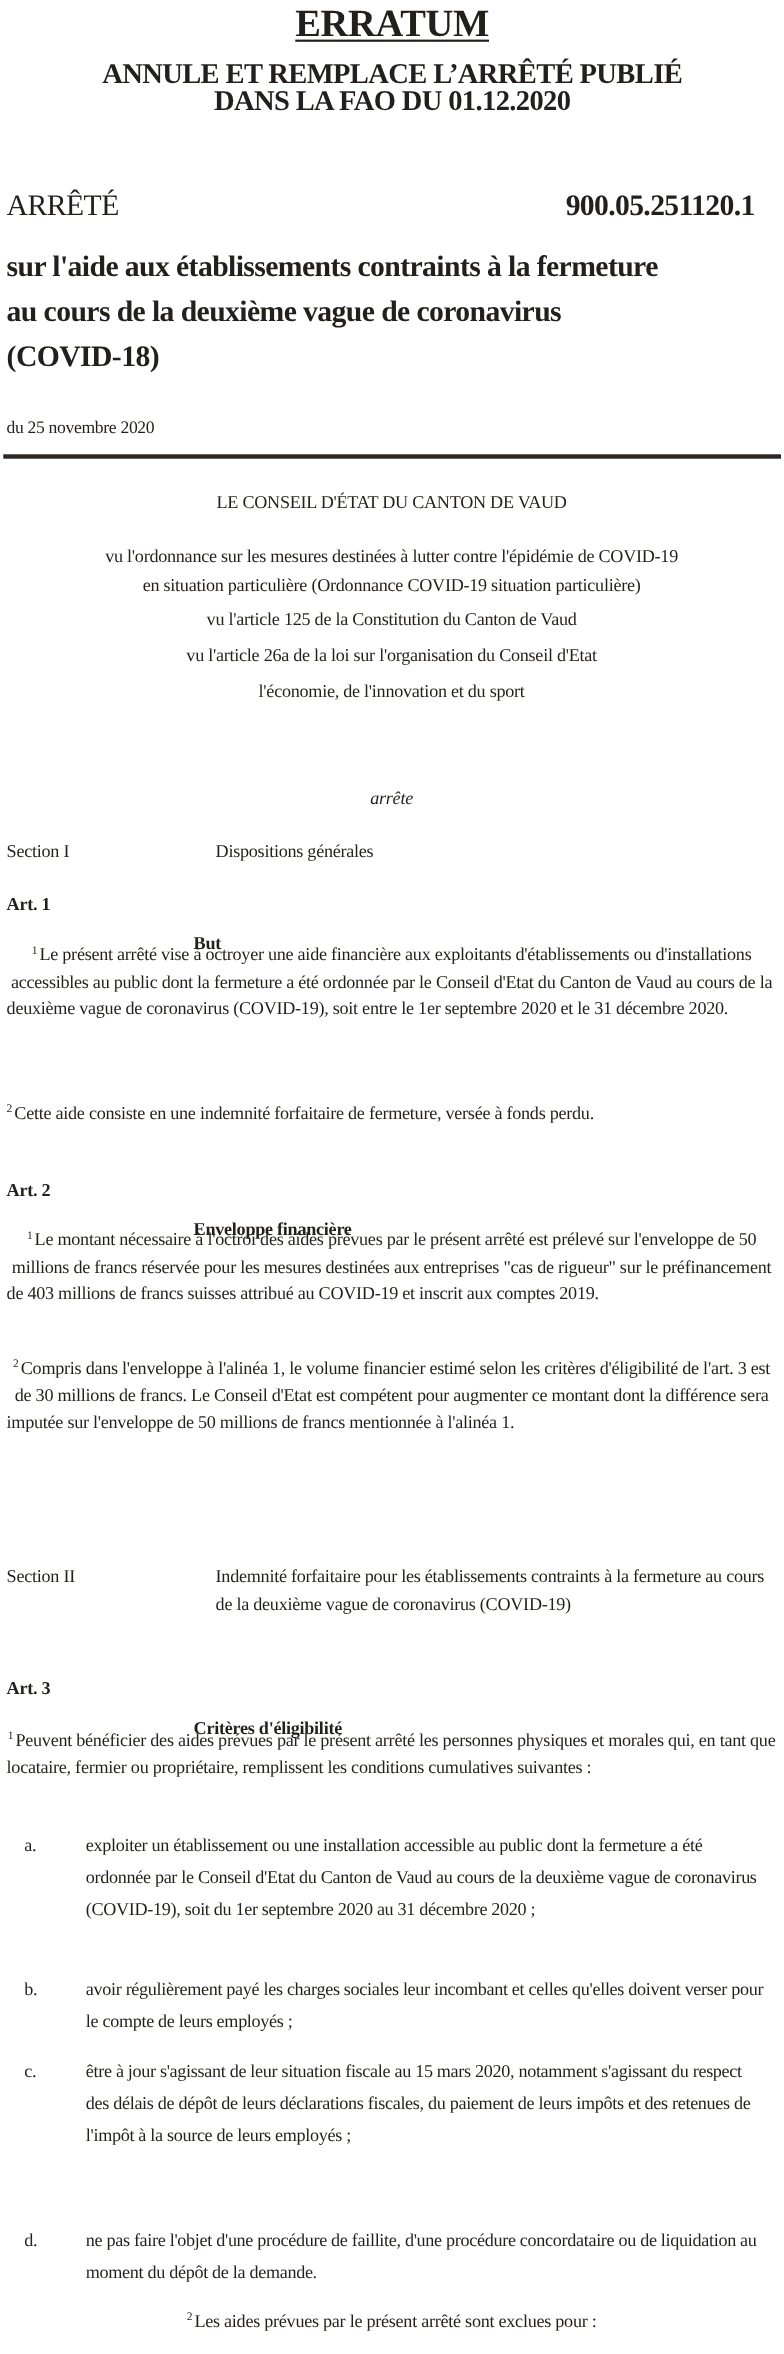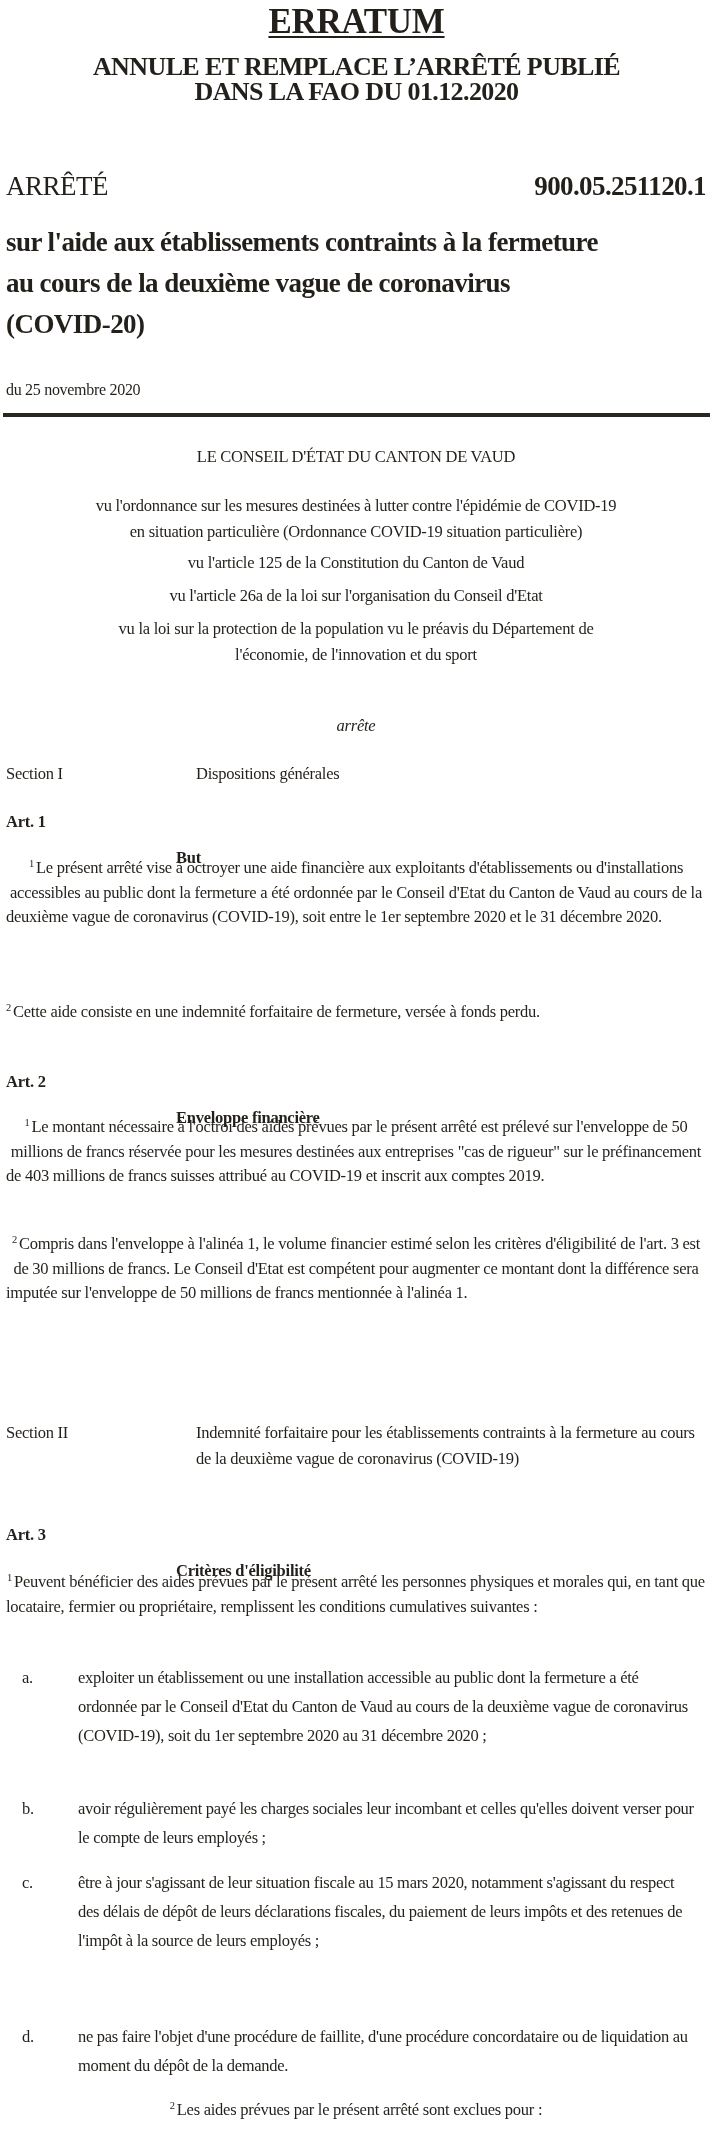--- a/index.html
+++ b/index.html
@@ -4,21 +4,21 @@
   <style>
     html, body { margin: 0; padding: 0; background: #ffffff; }
     body {
       width: 713px;
       height: 2140px;
       overflow: hidden;
       position: relative;
       color: #231f1a;
       font-family: "Liberation Serif", "DejaVu Serif", serif;
     }
-    .page { position: absolute; left: 0; top: 0; width: 694px; height: 2140px; padding-left: 20px; }
+    .page { position: absolute; left: 0; top: 0; width: 694px; height: 2140px; }
     .abs { position: absolute; white-space: nowrap; }
 
     
     .erratum {
       left: 0; width: 713px; top: 2px; text-align: center;
       font-weight: bold; font-size: 35px; line-height: 40px;
       text-decoration: underline; text-decoration-thickness: 2px; text-underline-offset: 3px;
       letter-spacing: -0.3px;
     }
     .annule {
@@ -66,41 +66,40 @@
     <div>ANNULE ET REMPLACE L’ARRÊTÉ PUBLIÉ</div>
     <div>DANS LA FAO DU 01.12.2020</div>
   </div>
 
   <div class="abs arrete-label">ARRÊTÉ</div>
   <div class="abs arrete-number">900.05.251120.1</div>
 
   <div class="abs title">
     <div>sur l'aide aux établissements contraints à la fermeture</div>
     <div>au cours de la deuxième vague de coronavirus</div>
-    <div>(COVID-20)</div>
+    <div>(COVID-18)</div>
   </div>
 
   <div class="abs date">du 25 novembre 2020</div>
   <div class="abs rule"></div>
 
   <div class="body-block" style="top:445px;">
     <p>LE CONSEIL D'ÉTAT DU CANTON DE VAUD</p>
   </div>
   <div class="body-block" style="top:493px; line-height:26px;">
     <p>vu l'ordonnance sur les mesures destinées à lutter contre l'épidémie de COVID-19</p>
     <p>en situation particulière (Ordonnance COVID-19 situation particulière)</p>
   </div>
   <div class="body-block" style="top:551px;">
     <p>vu l'article 125 de la Constitution du Canton de Vaud</p>
   </div>
   <div class="body-block" style="top:584px;">
     <p>vu l'article 26a de la loi sur l'organisation du Conseil d'Etat</p>
   </div>
   <div class="body-block" style="top:616px; line-height:26px;">
-    <p>vu la loi sur la protection de la population vu le préavis du Département de</p>
     <p>l'économie, de l'innovation et du sport</p>
   </div>
   <div class="body-block italic" style="top:714px;">
     <p>arrête</p>
   </div>
 
   <div class="hdr-row sec" style="top:762px;">
     <span class="c1">Section I</span>
     <span class="c2">Dispositions générales</span>
   </div>

